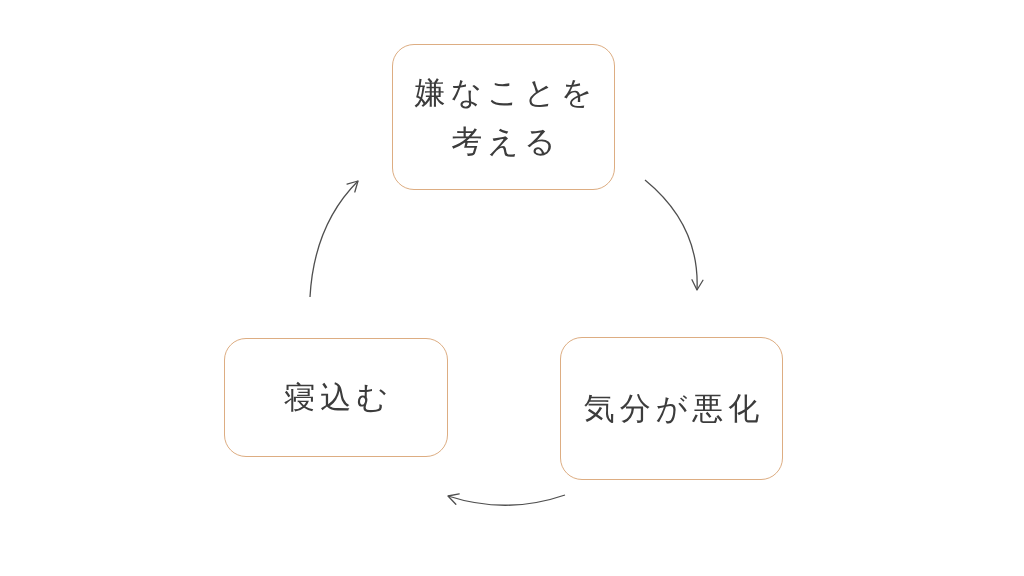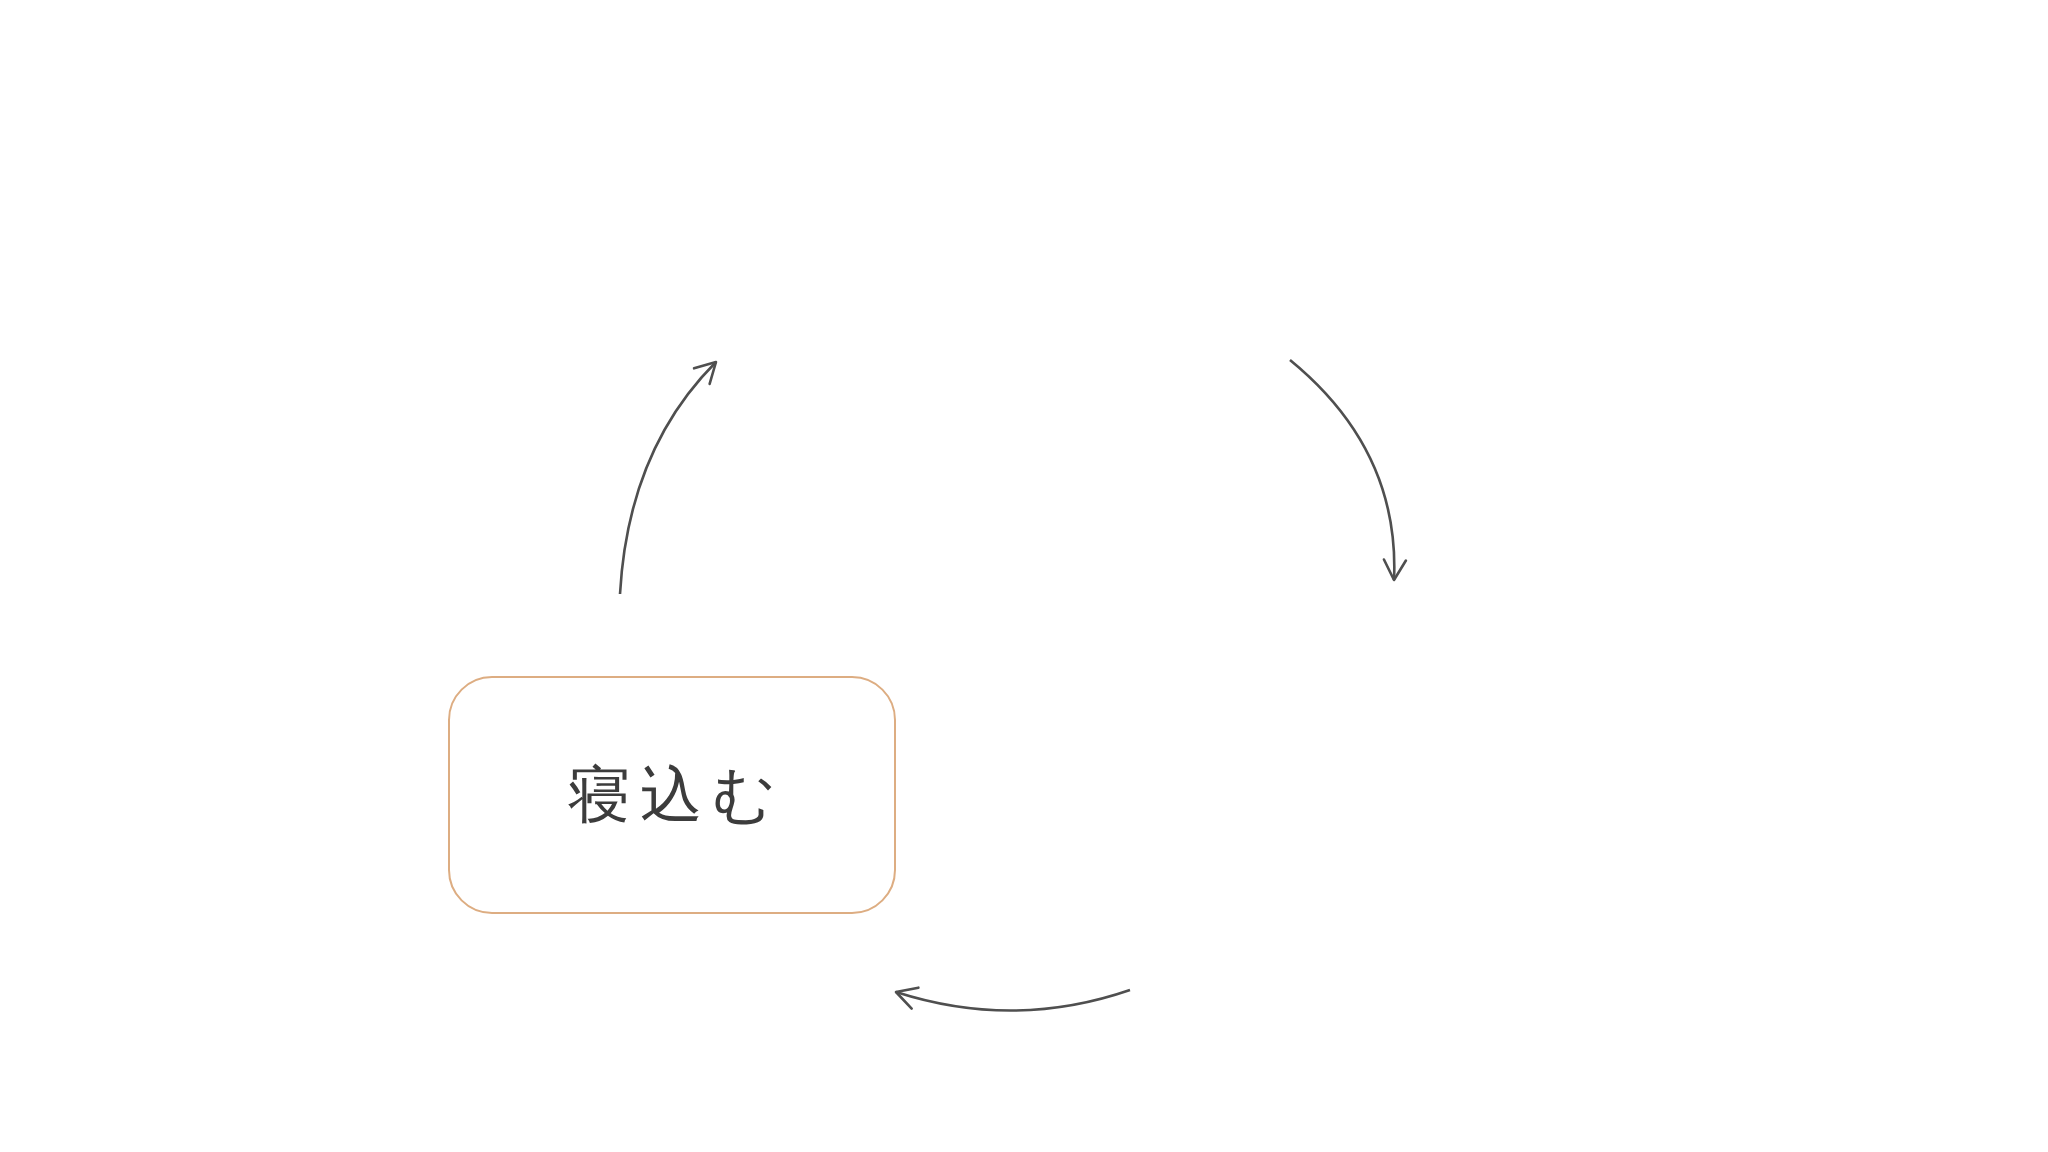--- a/index.html
+++ b/index.html
@@ -70,19 +70,26 @@
     <defs>
       <marker id="arrowhead" viewBox="-13 -7 15 14" markerWidth="15" markerHeight="14" refX="0" refY="0" orient="auto" markerUnits="userSpaceOnUse">
         <path d="M -10 -5.5 L 0 0 L -10 5.5" fill="none" stroke="#4f4f4f" stroke-width="1.3" stroke-linecap="round" stroke-linejoin="round"></path>
       </marker>
     </defs>
     <path d="M 645 180 Q 700 225 697 290" fill="none" stroke="#4f4f4f" stroke-width="1.3" marker-end="url(#arrowhead)"></path>
     <path d="M 565 495 Q 507 515 448 496" fill="none" stroke="#4f4f4f" stroke-width="1.3" marker-end="url(#arrowhead)"></path>
     <path d="M 310 297 Q 314 225 358 181" fill="none" stroke="#4f4f4f" stroke-width="1.3" marker-end="url(#arrowhead)"></path>
   </svg>
 
+  <div class="node node-top">
+    <div class="line">嫌なことを</div>
+    <div class="line">考える</div>
+  </div>
 
+  <div class="node node-bottom-right">
+    <div class="line">気分が悪化</div>
+  </div>
 
   <div class="node node-bottom-left">
     <div class="line">寝込む</div>
   </div>
 
 </div>
 
 </body></html>

